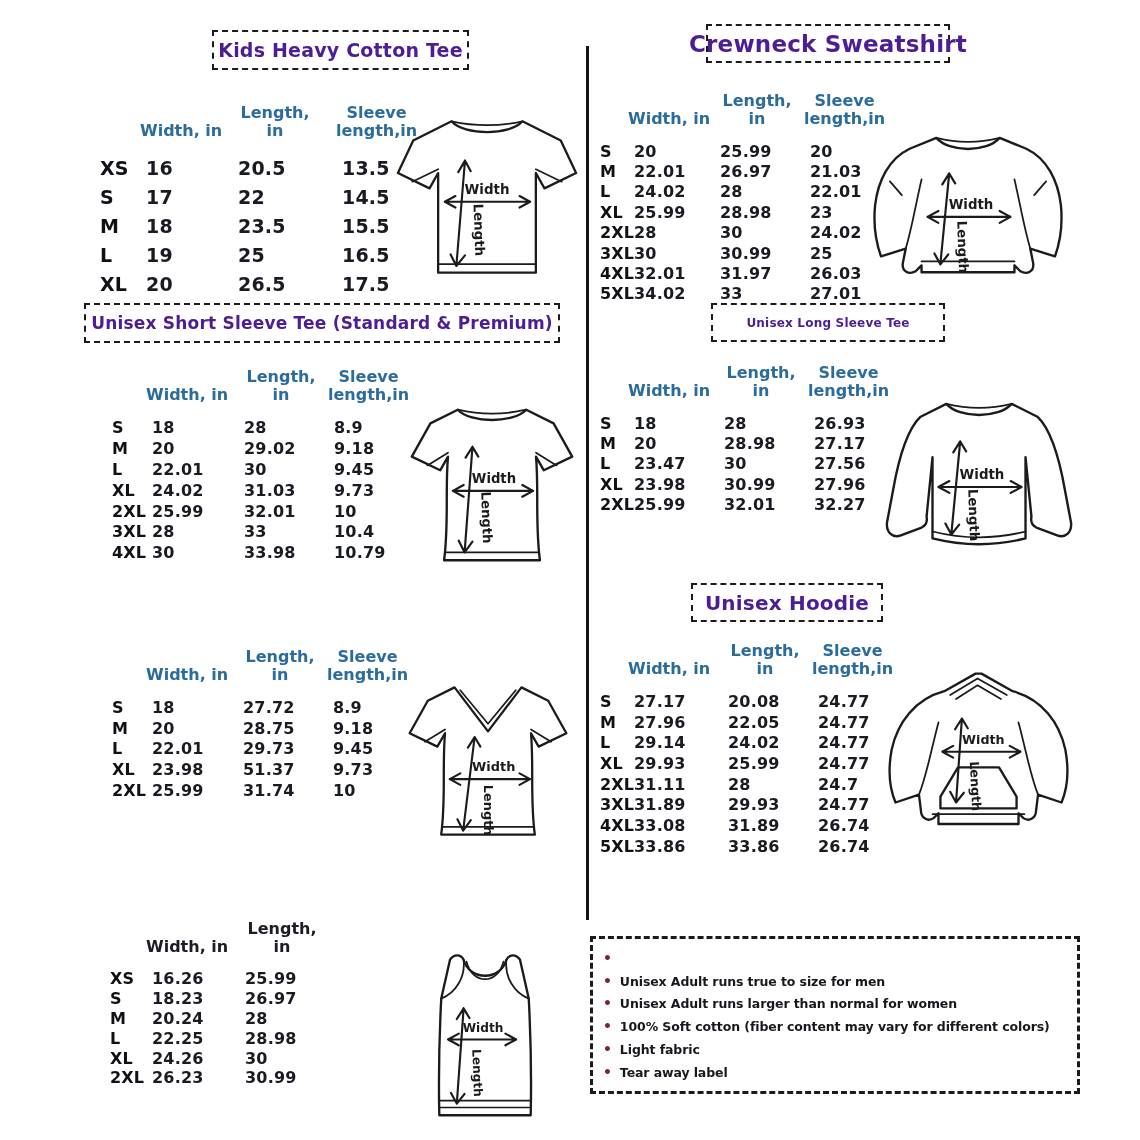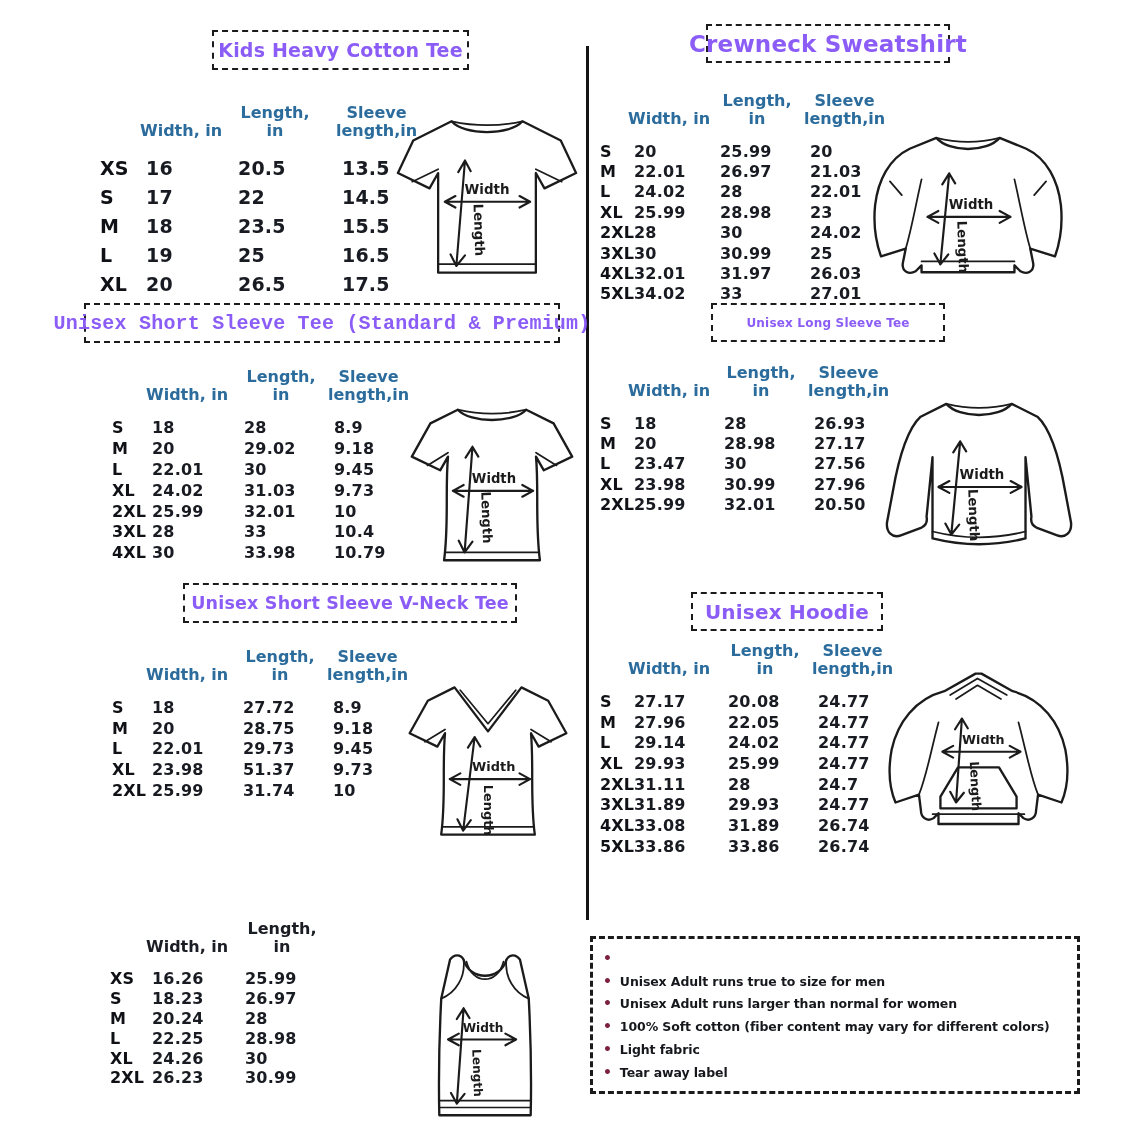--- a/index.html
+++ b/index.html
@@ -1,21 +1,21 @@
 <!DOCTYPE html>
 <html><head>
 <meta charset="utf-8">
 <style>
   html,body{margin:0;padding:0;background:#fff;}
   #canvas{position:relative;width:1140px;height:1140px;background:#ffffff;overflow:hidden;
           font-family:"DejaVu Sans",sans-serif;}
 
   .divider{position:absolute;background:#141414;}
 
-  .title-box{position:absolute;border:2.5px dashed #1b1b1b;background:#fff;color:#8b5cf6;
+  .title-box{position:absolute;border:2.5px dashed #1b1b1b;background:#fff;color:#4c1d95;
              font-weight:bold;display:flex;align-items:center;justify-content:center;
              white-space:nowrap;letter-spacing:.2px;}
 
   .table{position:absolute;display:grid;grid-template-columns:var(--cols);}
   .table .th{height:var(--thh);display:flex;align-items:flex-end;padding-bottom:13px;}
   .table .th span{display:block;width:max-content;max-width:86px;text-align:center;
                   white-space:pre-line;line-height:1.12;color:#2B6C9C;font-weight:bold;
                   font-size:16px;transform:translateX(-6px);}
   .table.dark-head .th span{color:#1b1d24;}
   .table .td{height:var(--rh);display:flex;align-items:center;color:#191b22;
@@ -39,27 +39,26 @@
 <body>
 
 <div id="canvas">
 
   <div class="divider" style="left:586px;top:46px;width:3px;height:874px;"></div>
 
   <div class="title-box" style="left:212px;top:30px;width:253px;height:36px;font-size:19px;">Kids Heavy Cotton Tee</div>
 
   <div class="title-box" style="left:706px;top:24px;width:240px;height:35px;font-size:23px;">Crewneck Sweatshirt</div>
 
-  <div class="title-box" style="left:84px;top:303px;width:472px;height:36px;font-size:20px;font-family:Liberation Mono, monospace;">Unisex Short Sleeve Tee (Standard &amp; Premium)</div>
+  <div class="title-box" style="left:84px;top:303px;width:472px;height:36px;font-size:17px;">Unisex Short Sleeve Tee (Standard &amp; Premium)</div>
 
   <div class="title-box" style="left:711px;top:303px;width:230px;height:35px;font-size:12px;">Unisex Long Sleeve Tee</div>
 
-  <div class="title-box" style="left:183px;top:583px;width:330px;height:36px;font-size:17.5px;">Unisex Short Sleeve V-Neck Tee</div>
-
-  <div class="title-box" style="left:691px;top:583px;width:188px;height:35px;font-size:20px;margin-top:9px;">Unisex Hoodie</div>
+
+  <div class="title-box" style="left:691px;top:583px;width:188px;height:35px;font-size:20px;">Unisex Hoodie</div>
 
 
   <div class="table" style="left:94px;top:82px;--cols:52px 92px 104px 88px;--thh:58px;--rh:29px;--fs:19px;">
       <div class="th">
         <span></span>
       </div>
       <div class="th">
         <span>Width, in</span>
       </div>
       <div class="th">
@@ -408,21 +407,21 @@
       <div class="td size">
         <span>2XL</span>
       </div>
       <div class="td">
         <span>25.99</span>
       </div>
       <div class="td">
         <span>32.01</span>
       </div>
       <div class="td">
-        <span>20.50</span>
+        <span>32.27</span>
       </div>
     </div>
 
   <div class="table" style="left:106px;top:628px;--cols:46px 91px 90px 86px;--thh:56px;--rh:20.7px;">
       <div class="th">
         <span></span>
       </div>
       <div class="th">
         <span>Width, in</span>
       </div>

